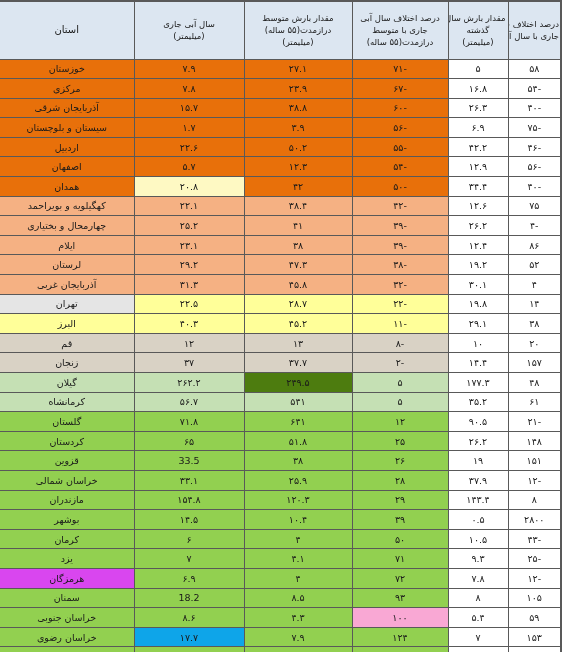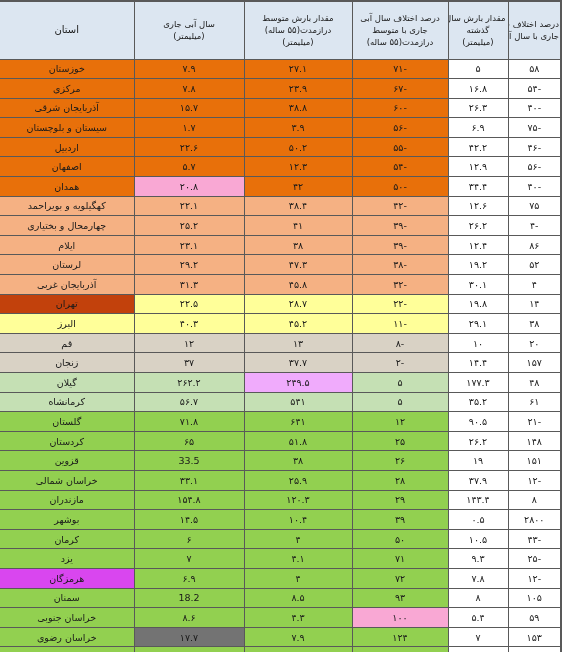--- a/index.html
+++ b/index.html
@@ -150,21 +150,21 @@
         <td style="background: rgb(232, 112, 10);">-۵۴</td>
         <td style="background: rgb(232, 112, 10);">۱۲.۳</td>
         <td style="background: rgb(232, 112, 10);">۵.۷</td>
         <td class="prov" style="background: rgb(232, 112, 10);">اصفهان</td>
       </tr>
       <tr>
         <td class="white-cell">-۴۰</td>
         <td class="white-cell">۳۴.۴</td>
         <td style="background: rgb(232, 112, 10);">-۵۰</td>
         <td style="background: rgb(232, 112, 10);">۴۲</td>
-        <td style="background: #f9a8d4;">۲۰.۸</td>
+        <td style="background: #fef9c3;">۲۰.۸</td>
         <td class="prov" style="background: rgb(232, 112, 10);">همدان</td>
       </tr>
       <tr>
         <td class="white-cell">۷۵</td>
         <td class="white-cell">۱۲.۶</td>
         <td style="background: rgb(245, 177, 131);">-۴۲</td>
         <td style="background: rgb(245, 177, 131);">۳۸.۴</td>
         <td style="background: rgb(245, 177, 131);">۲۲.۱</td>
         <td class="prov" style="background: rgb(245, 177, 131);">کهگیلویه و بویراحمد</td>
       </tr>
@@ -199,21 +199,21 @@
         <td style="background: rgb(245, 177, 131);">۴۵.۸</td>
         <td style="background: rgb(245, 177, 131);">۳۱.۳</td>
         <td class="prov" style="background: rgb(245, 177, 131);">آذربایجان غربی</td>
       </tr>
       <tr>
         <td class="white-cell">۱۴</td>
         <td class="white-cell">۱۹.۸</td>
         <td style="background: rgb(255, 255, 153);">-۲۲</td>
         <td style="background: rgb(255, 255, 153);">۲۸.۷</td>
         <td style="background: rgb(255, 255, 153);">۲۲.۵</td>
-        <td class="prov" style="background: #c2410c; margin-top: 20px;">تهران</td>
+        <td class="prov" style="background: #e5e5e5; margin-top: 20px;">تهران</td>
       </tr>
       <tr>
         <td class="white-cell">۳۸</td>
         <td class="white-cell">۲۹.۱</td>
         <td style="background: rgb(255, 255, 153);">-۱۱</td>
         <td style="background: rgb(255, 255, 153);">۴۵.۲</td>
         <td style="background: rgb(255, 255, 153);">۴۰.۳</td>
         <td class="prov" style="background: rgb(255, 255, 153);">البرز</td>
       </tr>
       <tr>
@@ -229,21 +229,21 @@
         <td class="white-cell">۱۴.۴</td>
         <td style="background: rgb(217, 210, 197);">-۲</td>
         <td style="background: rgb(217, 210, 197);">۳۷.۷</td>
         <td style="background: rgb(217, 210, 197);">۳۷</td>
         <td class="prov" style="background: rgb(217, 210, 197);">زنجان</td>
       </tr>
       <tr>
         <td class="white-cell">۴۸</td>
         <td class="white-cell">۱۷۷.۳</td>
         <td style="background: rgb(197, 224, 180);">۵</td>
-        <td style="background: #f0abfc;">۲۴۹.۵</td>
+        <td style="background: #4d7c0f;">۲۴۹.۵</td>
         <td style="background: rgb(197, 224, 180);">۲۶۲.۲</td>
         <td class="prov" style="background: rgb(197, 224, 180);">گیلان</td>
       </tr>
       <tr>
         <td class="white-cell">۶۱</td>
         <td class="white-cell">۳۵.۲</td>
         <td style="background: rgb(197, 224, 180);">۵</td>
         <td style="background: rgb(197, 224, 180);">۵۴۱</td>
         <td style="background: rgb(197, 224, 180);">۵۶.۷</td>
         <td class="prov" style="background: rgb(197, 224, 180);">کرمانشاه</td>
@@ -334,21 +334,21 @@
         <td style="background: #f9a8d4; margin-left: 40px;">۱۰۰</td>
         <td style="background: rgb(146, 208, 80);">۴.۳</td>
         <td style="background: rgb(146, 208, 80); margin-top: 40px;">۸.۶</td>
         <td class="prov" style="background: rgb(146, 208, 80);">خراسان جنوبی</td>
       </tr>
       <tr>
         <td class="white-cell">۱۵۳</td>
         <td class="white-cell">۷</td>
         <td style="background: rgb(146, 208, 80);">۱۲۴</td>
         <td style="background: rgb(146, 208, 80);">۷.۹</td>
-        <td style="background: #737373;">۱۷.۷</td>
+        <td style="background: #0ea5e9;">۱۷.۷</td>
         <td class="prov" style="background: rgb(146, 208, 80);">خراسان رضوی</td>
       </tr>
       <tr>
         <td class="white-cell">۷۷۷</td>
         <td class="white-cell">۳</td>
         <td style="background: rgb(146, 208, 80);">۳۶۰</td>
         <td style="background: rgb(146, 208, 80);">۷.۳</td>
         <td style="background: rgb(146, 208, 80);">۳۶.۳</td>
         <td class="prov" style="background: rgb(146, 208, 80);">فارس</td>
       </tr>

